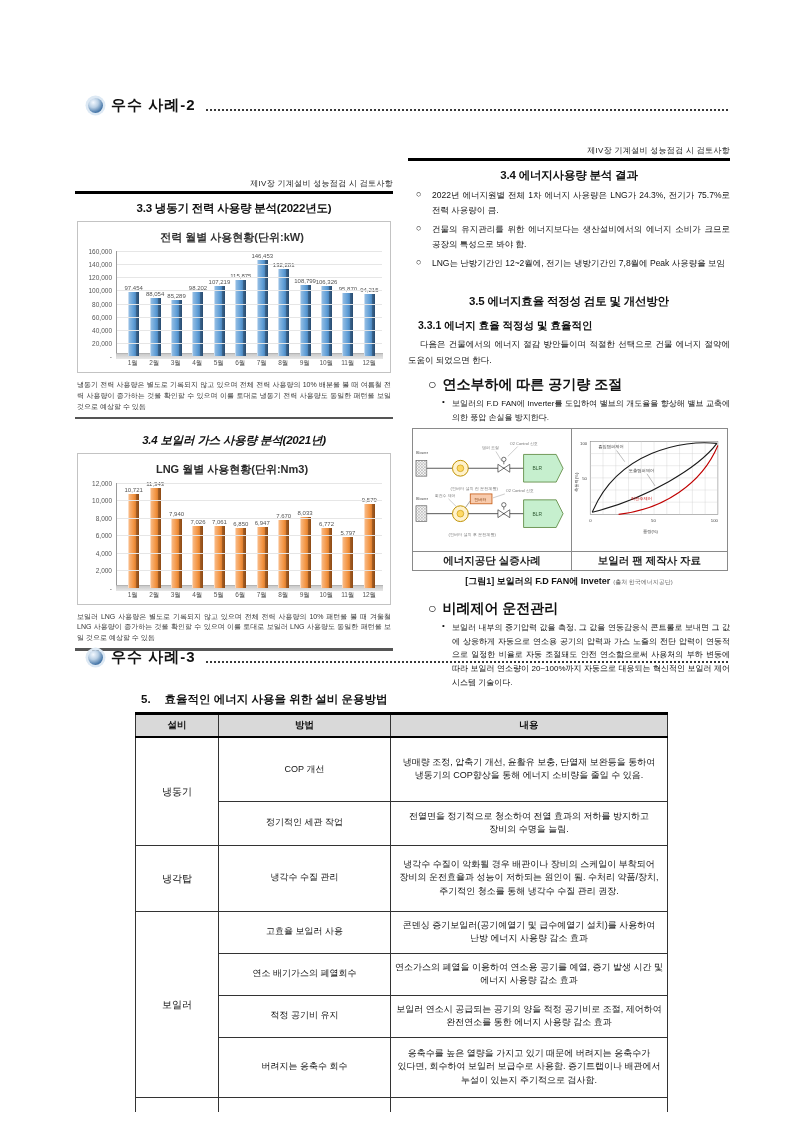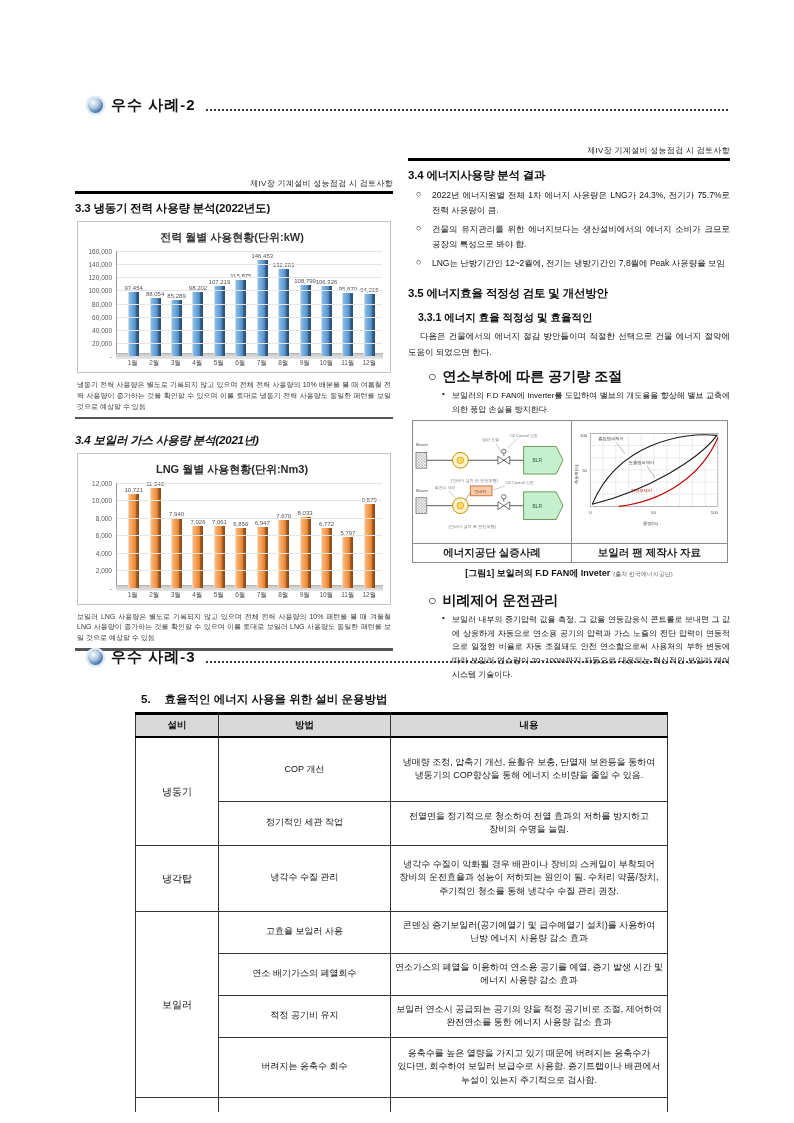--- a/index.html
+++ b/index.html
@@ -10,21 +10,21 @@
   .sec-banner{position:absolute;display:flex;align-items:flex-end;}
   .orb{width:15px;height:15px;border-radius:50%;margin:0 8px 2px 0;flex:0 0 auto;
        background:radial-gradient(circle at 35% 30%, #f4f9ff 0%, #b9cfe4 35%, #4a7aab 70%, #2a5586 100%);
        box-shadow:0 0 0 2.5px #dde9f4;}
   .sec-title{font-size:15px;font-weight:bold;letter-spacing:1px;white-space:nowrap;}
   .leader{flex:1;border-bottom:2px dotted #3a3a3a;margin:0 0 4px 10px;height:1px;}
 
   
   .col-header{font-size:8px;color:#222;text-align:right;padding-bottom:2px;
               border-bottom:3px solid #000;letter-spacing:0.3px;}
-  .h-sec{font-size:11.5px;font-weight:bold;margin:7px 0 5px 0;letter-spacing:-0.2px;}
+  .h-sec{font-size:11.5px;font-weight:bold;margin:7px 0 5px 0;letter-spacing:-0.2px;text-align:center;}
   .h-sub{font-size:10.5px;font-weight:bold;margin:10px 0 4px 10px;}
 
   
   #left-col{position:absolute;left:75px;top:178px;width:318px;}
   #right-col{position:absolute;left:408px;top:145px;width:322px;}
 
   
   .chart-frame{border:1px solid #c3c3c3;background:#fff;padding:6px 8px 4px 4px;margin:4px 2px 0 2px;}
   .chart-title{text-align:center;font-size:11px;font-weight:bold;color:#333;margin:2px 0 6px 0;}
   .chart-body{display:flex;}
@@ -292,21 +292,21 @@
     </div>
     <div class="obullet">
       <span class="omark">○</span>
       <p>건물의 유지관리를 위한 에너지보다는 생산설비에서의 에너지 소비가 크므로 공장의 특성으로 봐야 함.</p>
     </div>
     <div class="obullet">
       <span class="omark">○</span>
       <p>LNG는 난방기간인 12~2월에, 전기는 냉방기간인 7,8월에 Peak 사용량을 보임</p>
     </div>
 
-    <div class="h-sec" style="margin-top:16px;">3.5 에너지효율 적정성 검토 및 개선방안</div>
+    <div class="h-sec" style="margin-top:24px;">3.5 에너지효율 적정성 검토 및 개선방안</div>
     <div class="h-sub">3.3.1 에너지 효율 적정성 및 효율적인</div>
     <p class="intro">다음은 건물에서의 에너지 절감 방안들이며 적절한 선택으로 건물 에너지 절약에 도움이 되었으면 한다.</p>
 
     <div class="item-title">
       <span class="omark">○</span><span>연소부하에 따른 공기량 조절</span>
     </div>
     <div class="item-bullet">
       <span class="dot">•</span>
       <p>보일러의 F.D FAN에 Inverter를 도입하여 밸브의 개도율을 향상해 밸브 교축에 의한 풍압 손실을 방지한다.</p>
     </div>

